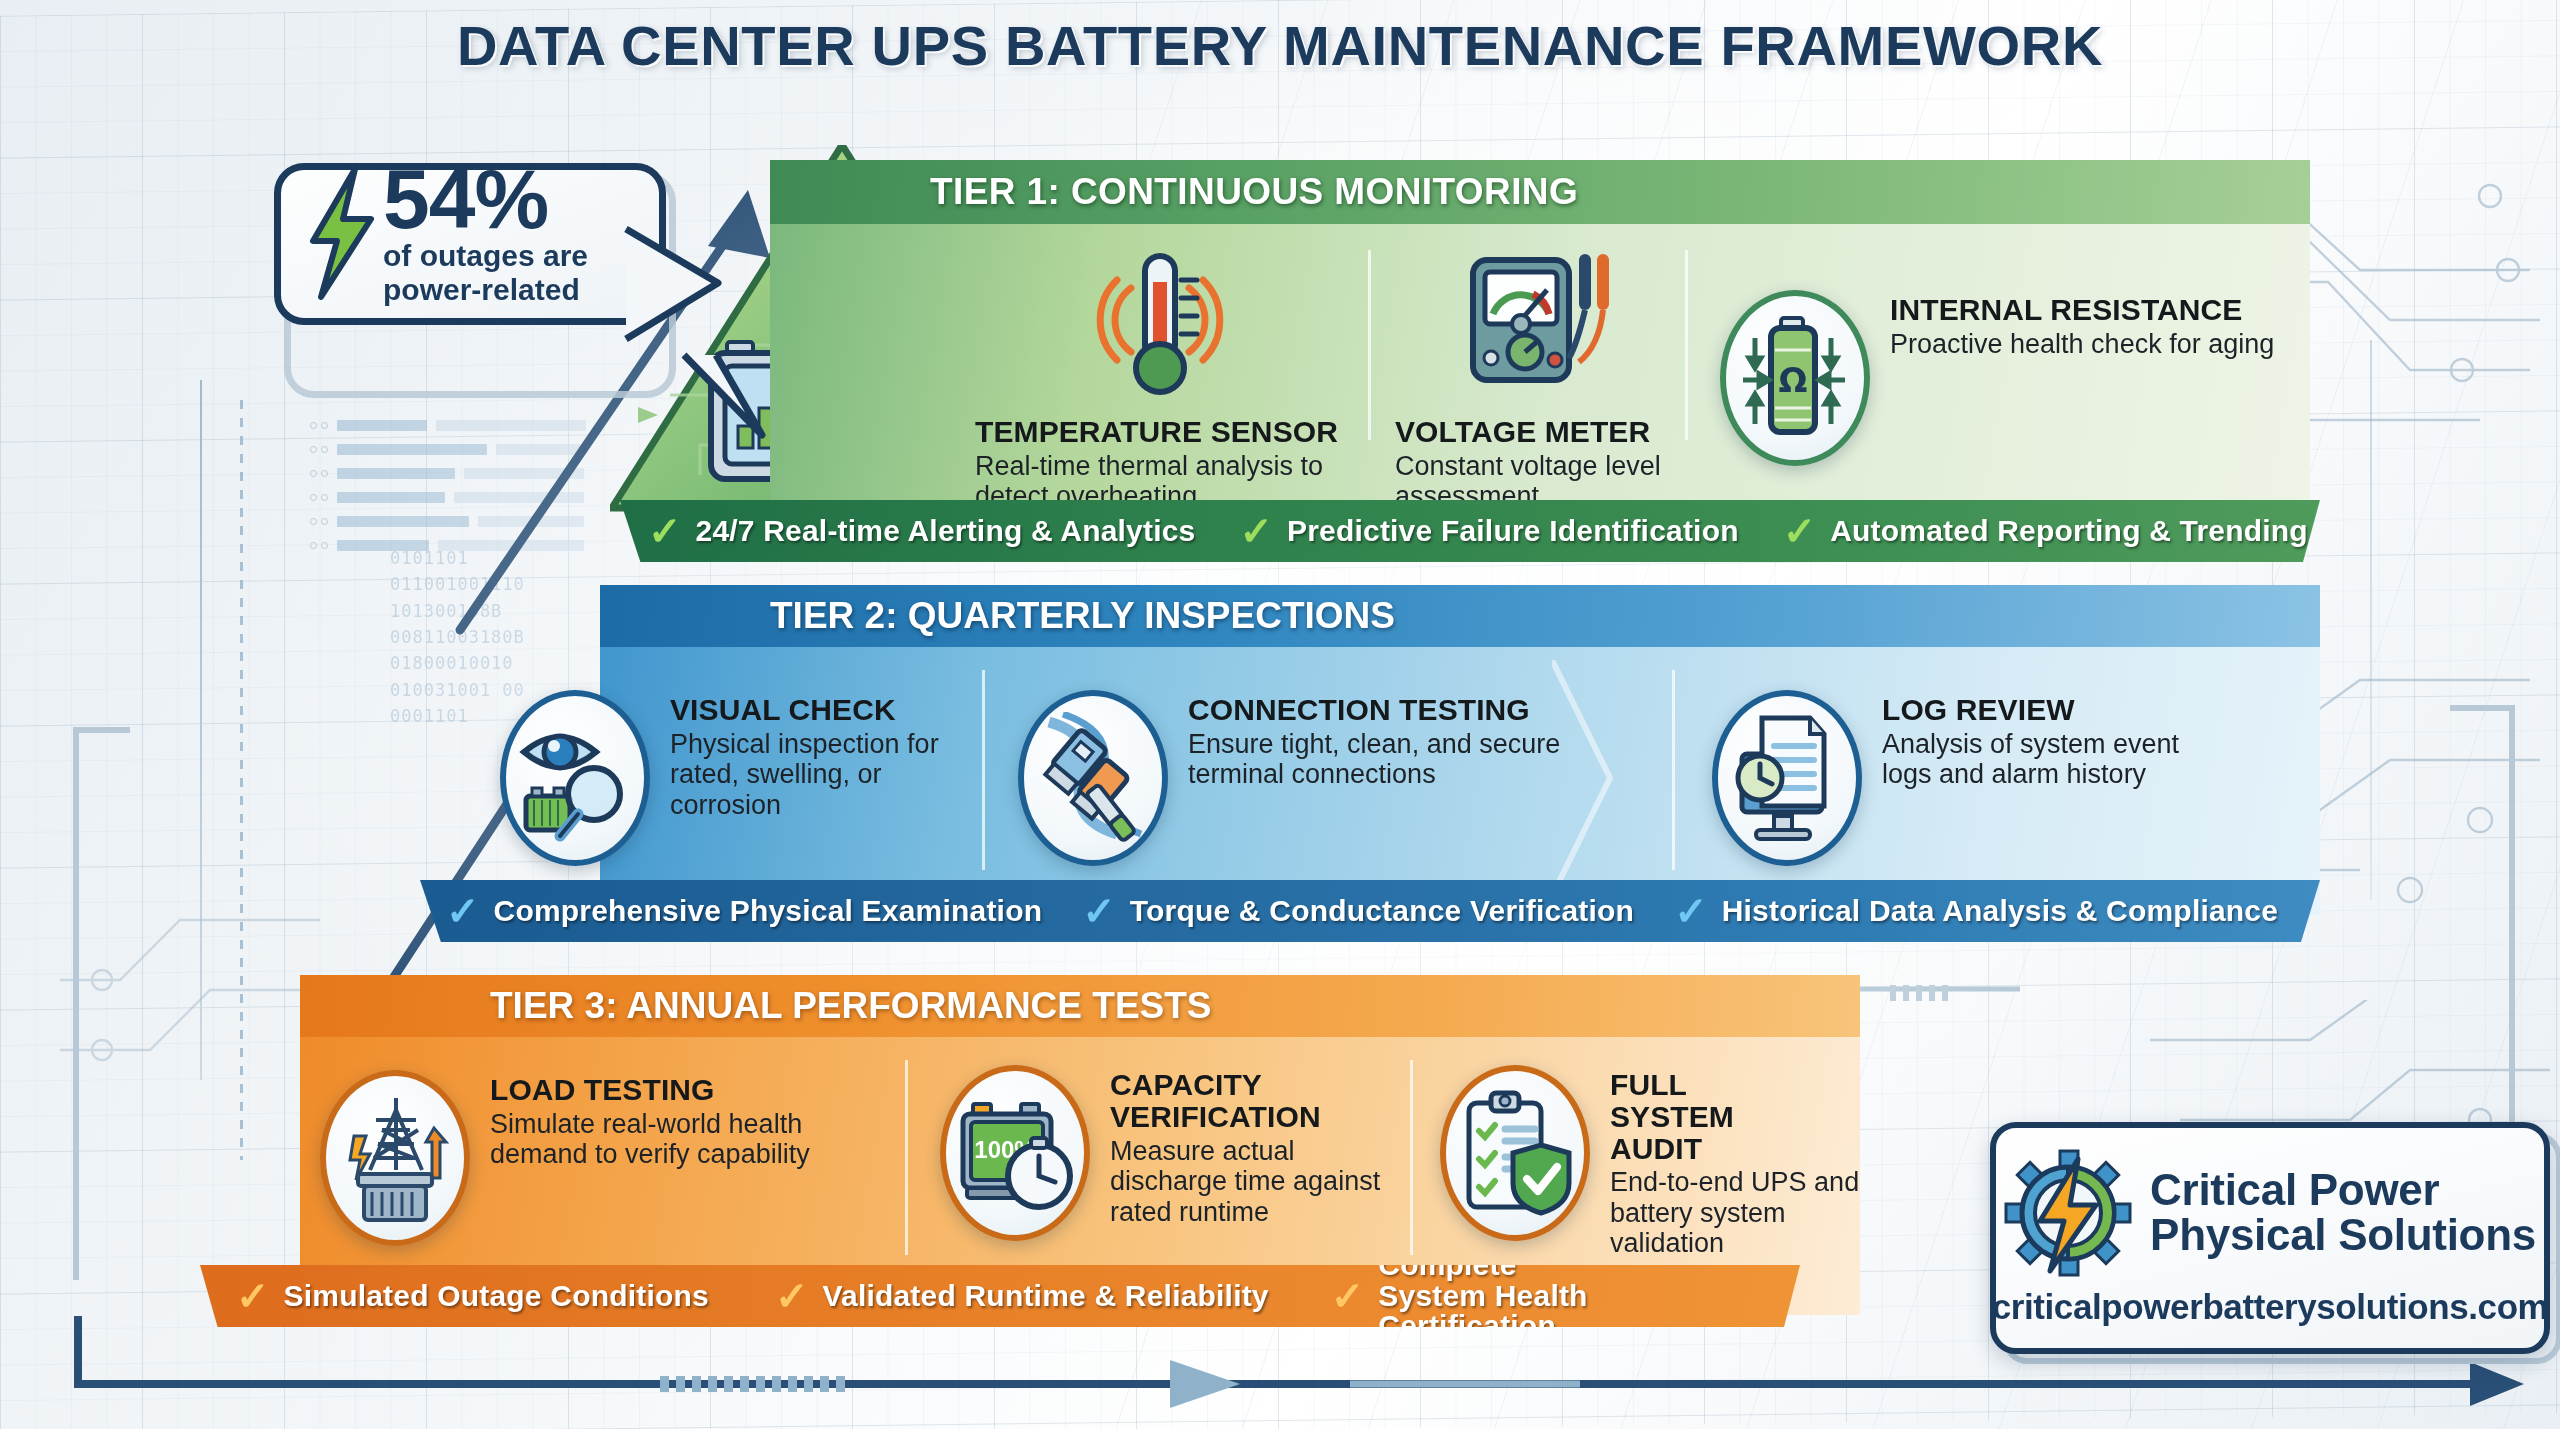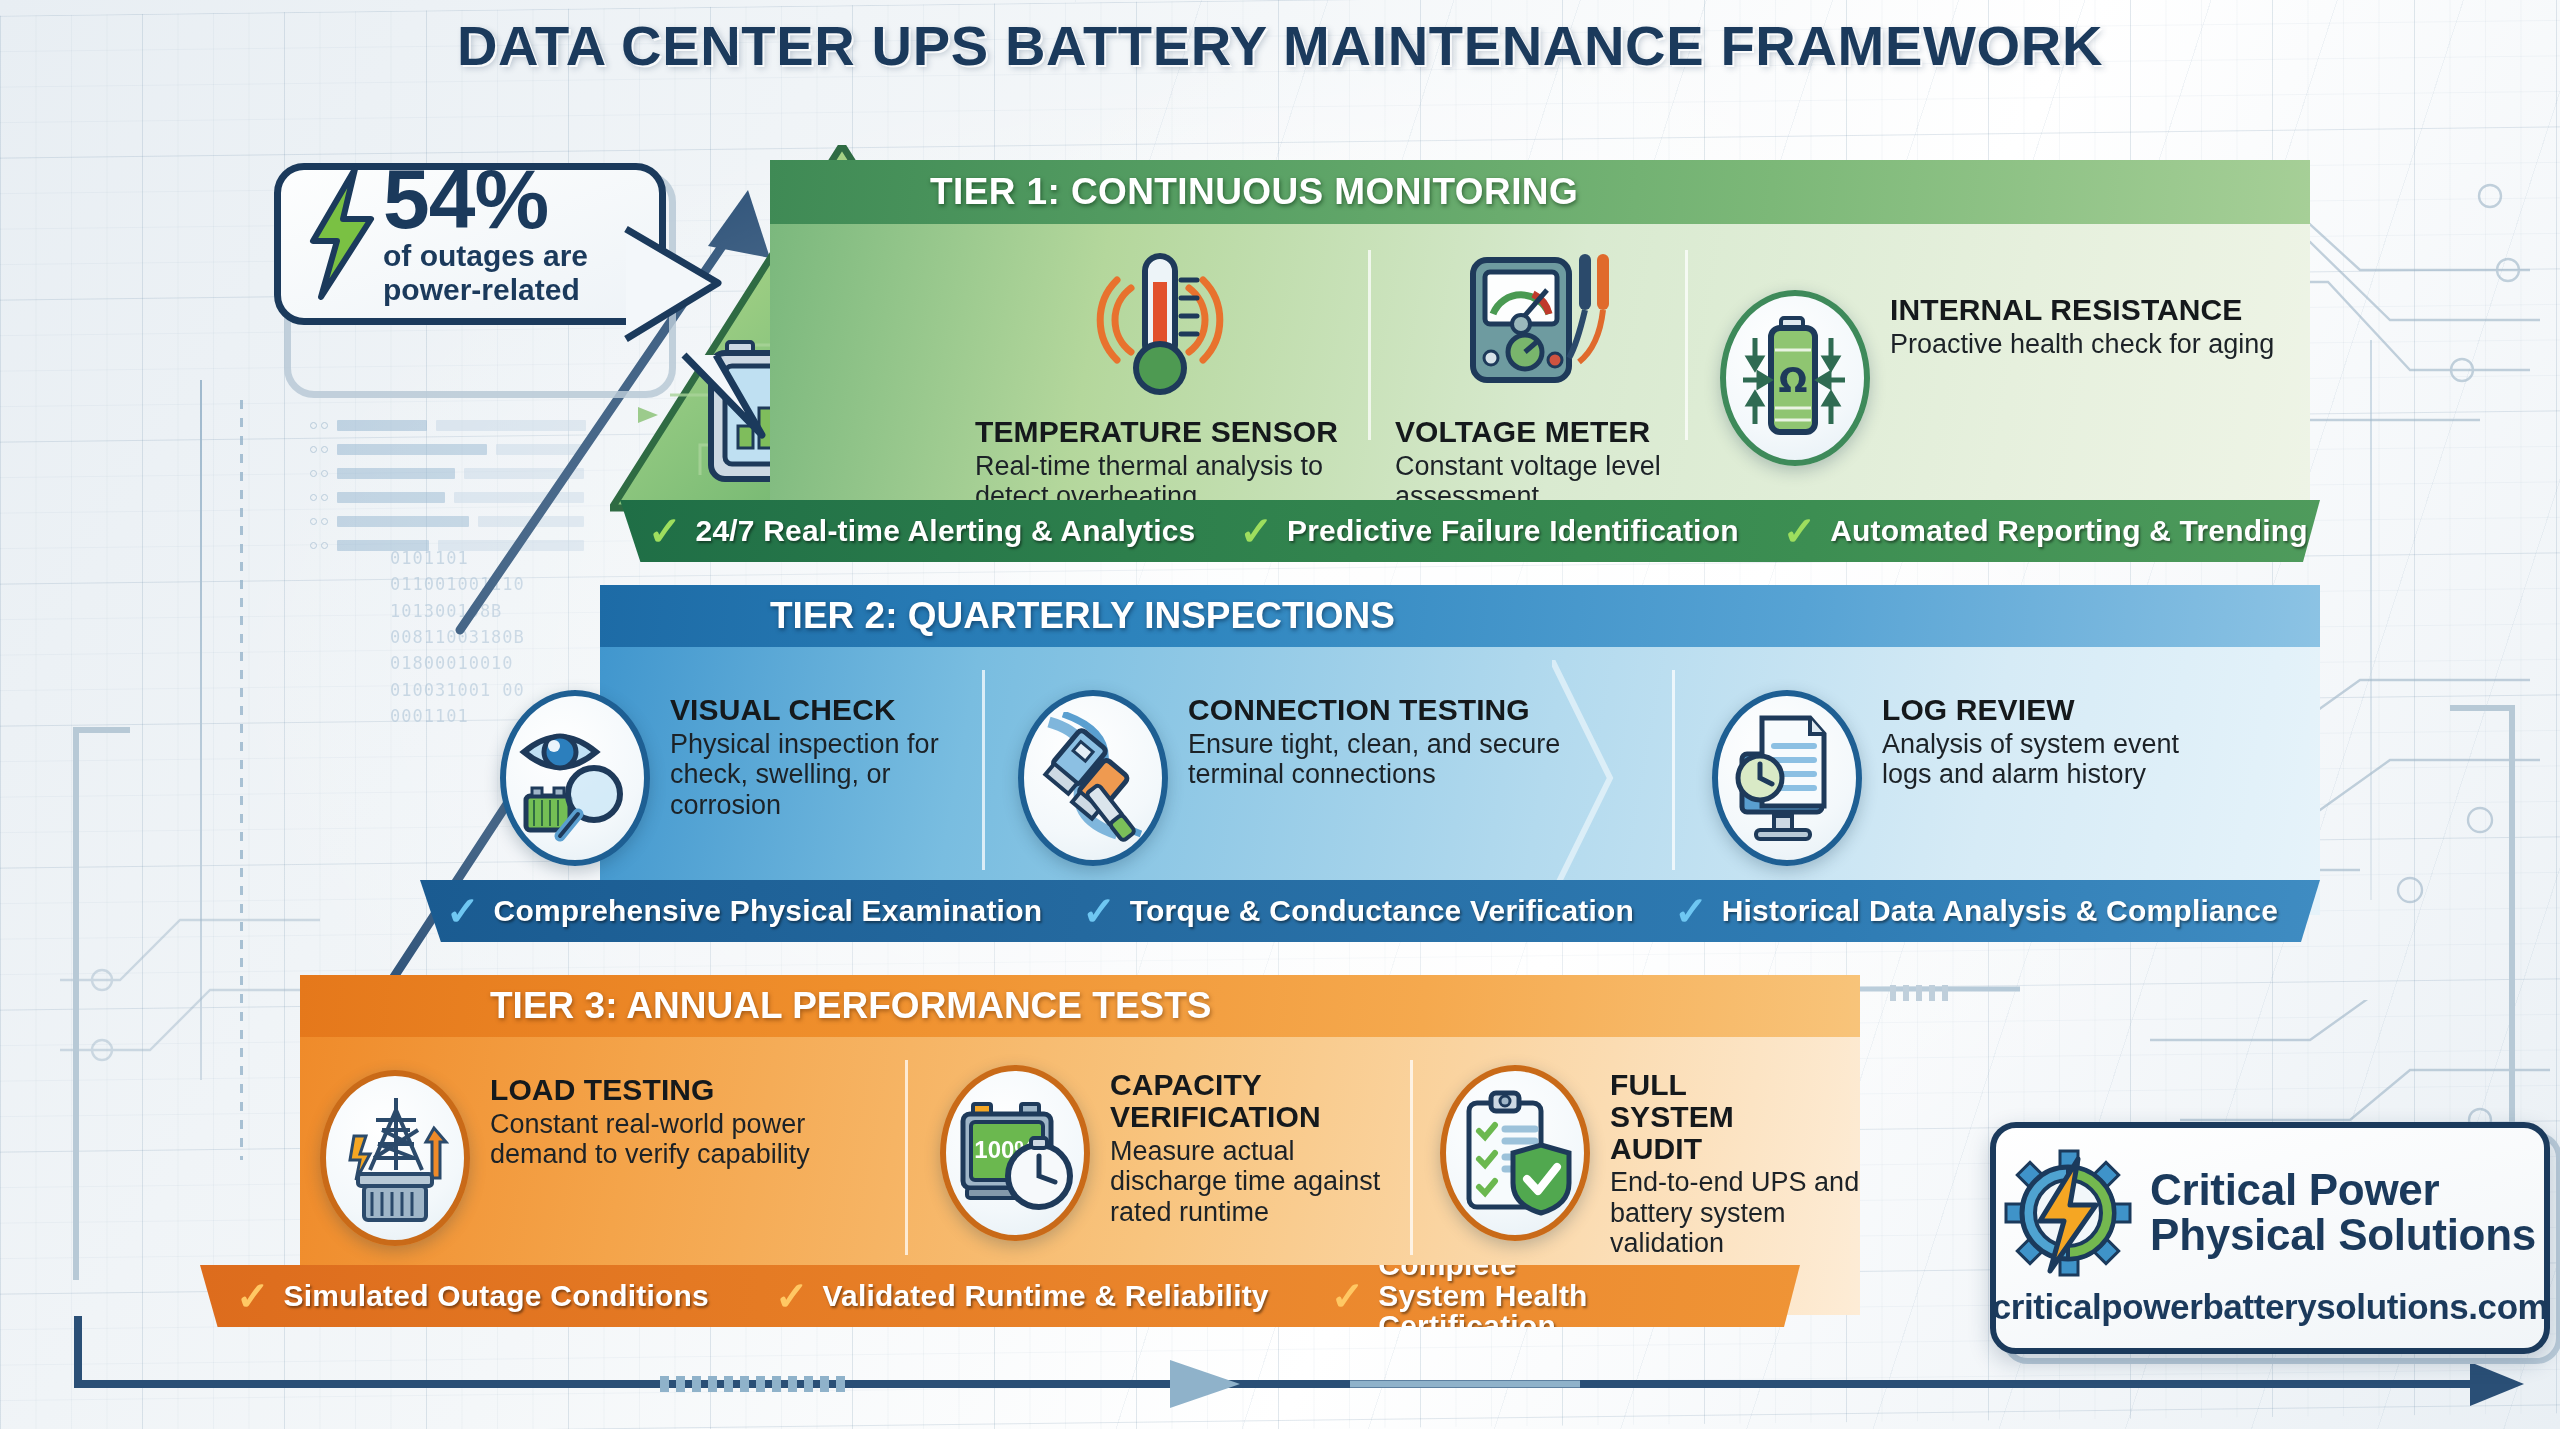--- a/index.html
+++ b/index.html
@@ -538,21 +538,21 @@
           </g>
         <rect x="16" y="74" width="10" height="8" fill="#9fb6c8" stroke="#1e3a5a" stroke-width="3"></rect>
         <rect x="38" y="74" width="10" height="8" fill="#9fb6c8" stroke="#1e3a5a" stroke-width="3"></rect>
         <circle cx="78" cy="80" r="26" fill="rgba(190,225,245,.6)" stroke="#1e3a5a" stroke-width="6"></circle>
         <line x1="62" y1="100" x2="44" y2="122" stroke="#5a9fd0" stroke-width="11" stroke-linecap="round"></line>
         <line x1="62" y1="100" x2="44" y2="122" stroke="#1e3a5a" stroke-width="4" stroke-linecap="round"></line>
       </svg>
     </div>
     <div class="txtwrap">
       <div class="ttl">VISUAL CHECK</div>
-      <div class="dsc" style="max-width:290px;">Physical inspection for check, swelling, or corrosion</div>
+      <div class="dsc" style="max-width:290px;">Physical inspection for rated, swelling, or corrosion</div>
     </div>
   </div>
 
   <div class="item" style="left:1018px;top:690px;width:620px;">
     <div class="icon-oval oval-b">
       <svg style="width:120px;height:132px;">
         <path d="M16 10 q48 14 34 54 q-16 42 34 58" fill="none" stroke="#7fb6dc" stroke-width="11"></path>
         <path d="M30 2 q52 18 40 58 q-14 44 38 62" fill="none" stroke="#5a9fd0" stroke-width="7"></path>
         <g transform="rotate(40 48 48)">
           <rect x="28" y="24" width="34" height="46" rx="5" fill="#8cc0e3" stroke="#1e3a5a" stroke-width="5"></rect>
@@ -646,21 +646,21 @@
             <line x1="38" y1="100" x2="38" y2="124"></line>
             <line x1="48" y1="100" x2="48" y2="124"></line>
             <line x1="58" y1="100" x2="58" y2="124"></line>
             <line x1="68" y1="100" x2="68" y2="124"></line>
             <line x1="78" y1="100" x2="78" y2="124"></line>
           </g>
       </svg>
     </div>
     <div class="txtwrap">
       <div class="ttl">LOAD TESTING</div>
-      <div class="dsc" style="max-width:330px;">Constant real-world power demand to verify capability</div>
+      <div class="dsc" style="max-width:330px;">Simulate real-world health demand to verify capability</div>
     </div>
   </div>
 
   <div class="item" style="left:940px;top:1065px;width:470px;">
     <div class="icon-oval oval-o">
       <svg style="width:124px;height:130px;">
         <rect x="20" y="16" width="18" height="10" rx="2" fill="#f5a623" stroke="#1e3a5a" stroke-width="4"></rect>
         <rect x="68" y="16" width="18" height="10" rx="2" fill="#9fb6c8" stroke="#1e3a5a" stroke-width="4"></rect>
         <rect x="10" y="26" width="88" height="74" rx="7" fill="#9fb6c8" stroke="#1e3a5a" stroke-width="5"></rect>
         <rect x="18" y="34" width="72" height="58" rx="4" fill="#6bb84f" stroke="#1e3a5a" stroke-width="4"></rect>

